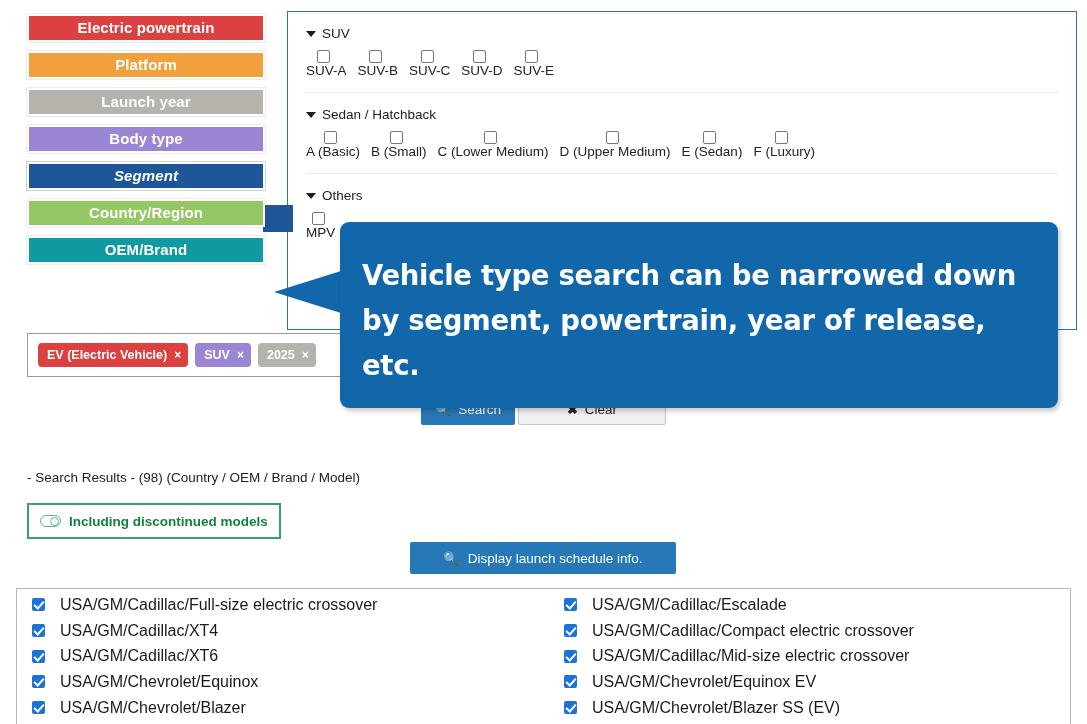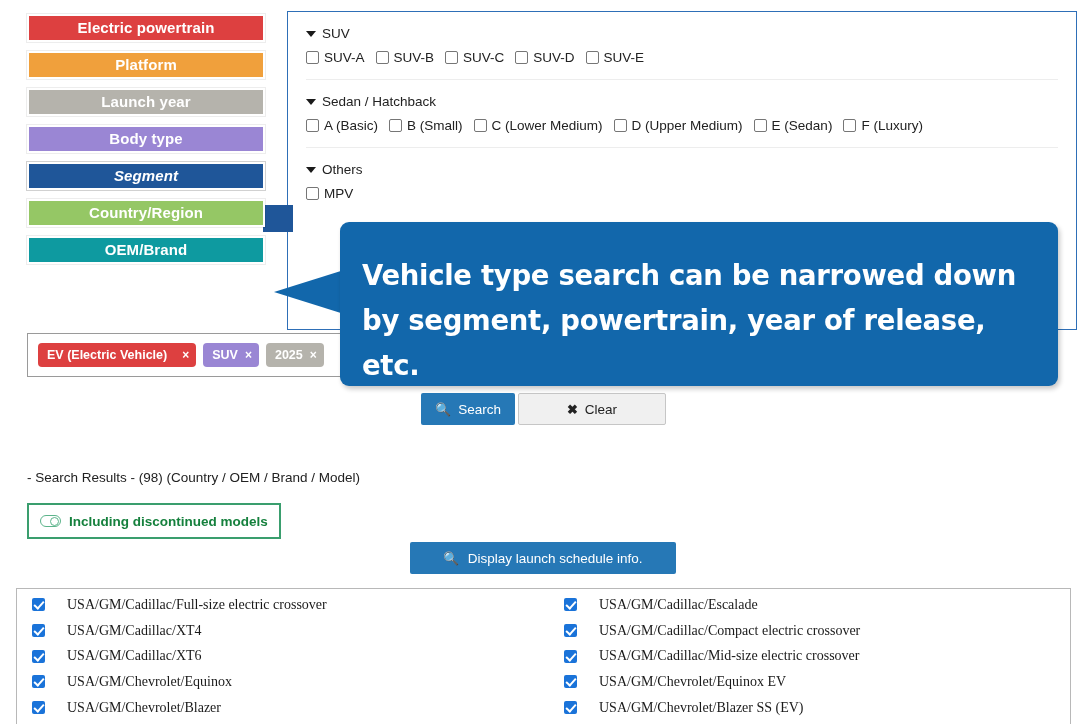--- a/index.html
+++ b/index.html
@@ -64,20 +64,21 @@
     border-right: 5px solid transparent;
     border-top: 6px solid #1a1a1a;
     margin-right: 1px;
   }
   .opt-row { display: flex; flex-wrap: wrap; align-items: center; gap: 0px; }
   .opt {
     display: inline-flex; align-items: center;
     font-size: 13.5px; color: #222;
     margin-right: 11px; white-space: nowrap;
     cursor: pointer;
+    flex-direction: column;
   }
   .cb {
     width: 13px; height: 13px;
     border: 1px solid #767676;
     background: #fff;
     display: inline-block;
     margin-right: 5px;
     border-radius: 2px;
     flex: none;
   }
@@ -101,21 +102,21 @@
     border-radius: 4px;
     padding: 5px 7px 5px 9px;
     white-space: nowrap;
   }
   .chip .x { margin-left: 7px; font-size: 12px; font-weight: bold; cursor: pointer; }
 
   
   .callout {
     position: absolute;
     left: 340px; top: 222px;
-    width: 718px; height: 164px;
+    width: 718px; height: 186px;
     background: #1267ab;
     border-radius: 9px;
     z-index: 10;
     box-shadow: 2px 3px 5px rgba(0,0,0,.22);
   }
   .callout-text {
     color: #ffffff;
     font-family: "DejaVu Sans", sans-serif;
     font-weight: bold;
     font-size: 27.5px;
@@ -191,24 +192,24 @@
     position: absolute; left: 16px; top: 588px;
     width: 1055px; height: 136px;
     border: 1px solid #b8b8b8;
     border-bottom: none;
     background: #fff;
     overflow: hidden;
     padding: 3px 0 0 0;
   }
   .res-grid { display: grid; grid-template-columns: 532px 1fr; }
   .res-item {
-    display: flex; align-items: center; gap: 22px;
-    font-size: 14px; color: #1a1a1a;
+    display: flex; align-items: center; gap: 15px;
+    font-size: 16px; color: #1a1a1a;
     height: 25.7px; padding-left: 15px;
-    white-space: nowrap; cursor: pointer; font-family: Liberation Serif, serif;
+    white-space: nowrap; cursor: pointer;
   }
   .cb-checked {
     width: 13px; height: 13px; flex: none;
     background: #1a73d9; border-radius: 2px;
     position: relative;
   }
   .cb-checked::after {
     content: ""; position: absolute;
     left: 4px; top: 1px; width: 4px; height: 8px;
     border: solid #fff; border-width: 0 2px 2px 0;
@@ -302,21 +303,21 @@
         <div class="opt-row">
           <label class="opt">
             <span class="cb"></span>
             <span>MPV</span>
           </label>
         </div>
       </div>
     </div>
 
   <div class="chips-box" id="chips-box">
-      <div class="chip" style="background: rgb(221, 64, 64); gap: 8px;">
+      <div class="chip" style="background: rgb(221, 64, 64);">
         <span>EV (Electric Vehicle)</span>
         <span class="x">×</span>
       </div>
       <div class="chip" style="background: rgb(154, 134, 212);">
         <span>SUV</span>
         <span class="x">×</span>
       </div>
       <div class="chip" style="background: rgb(181, 179, 172); justify-content: center;">
         <span>2025</span>
         <span class="x">×</span>

